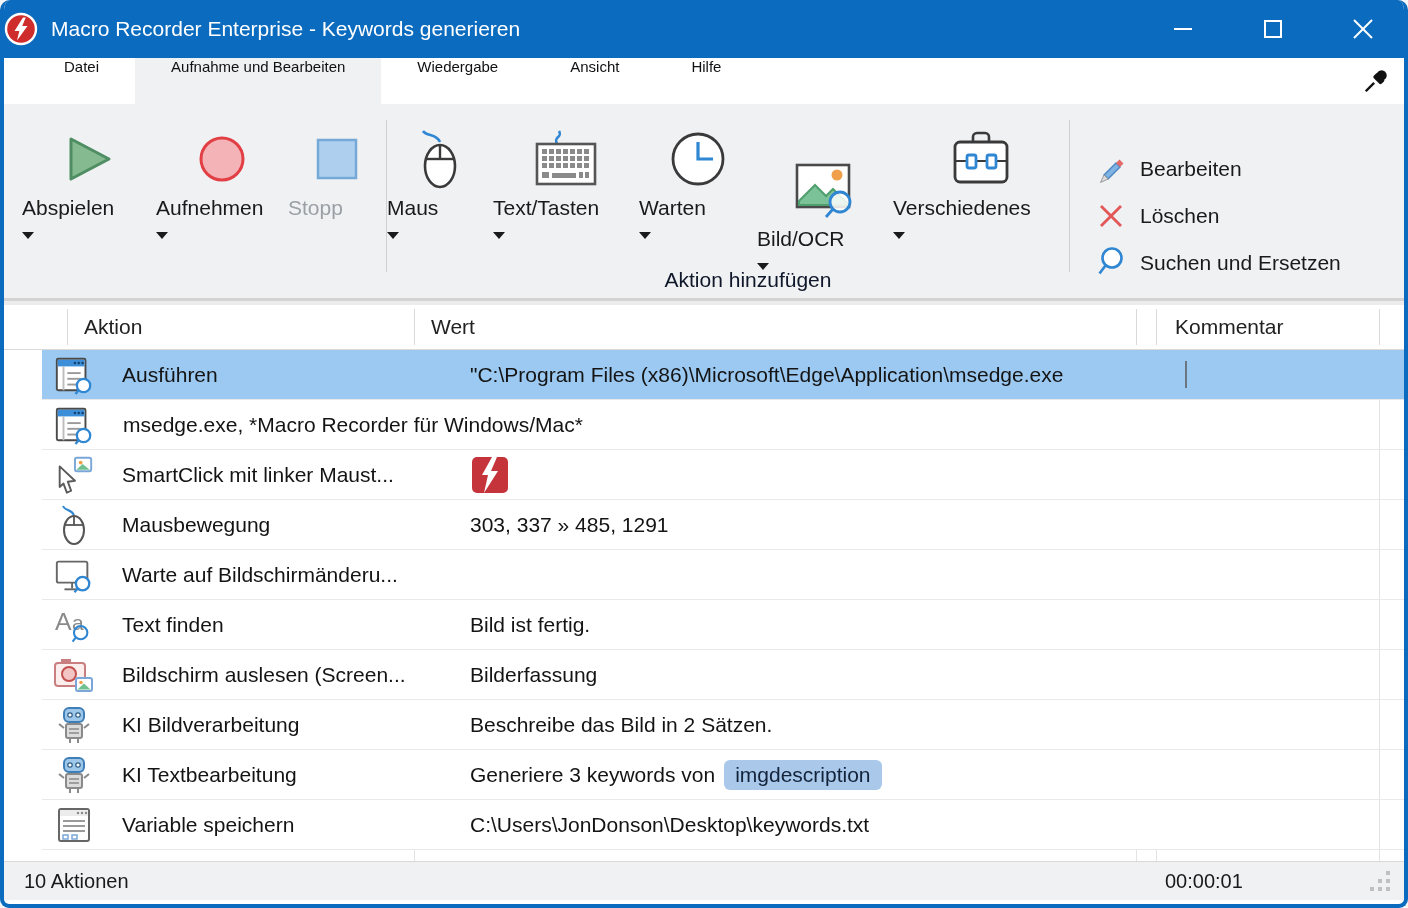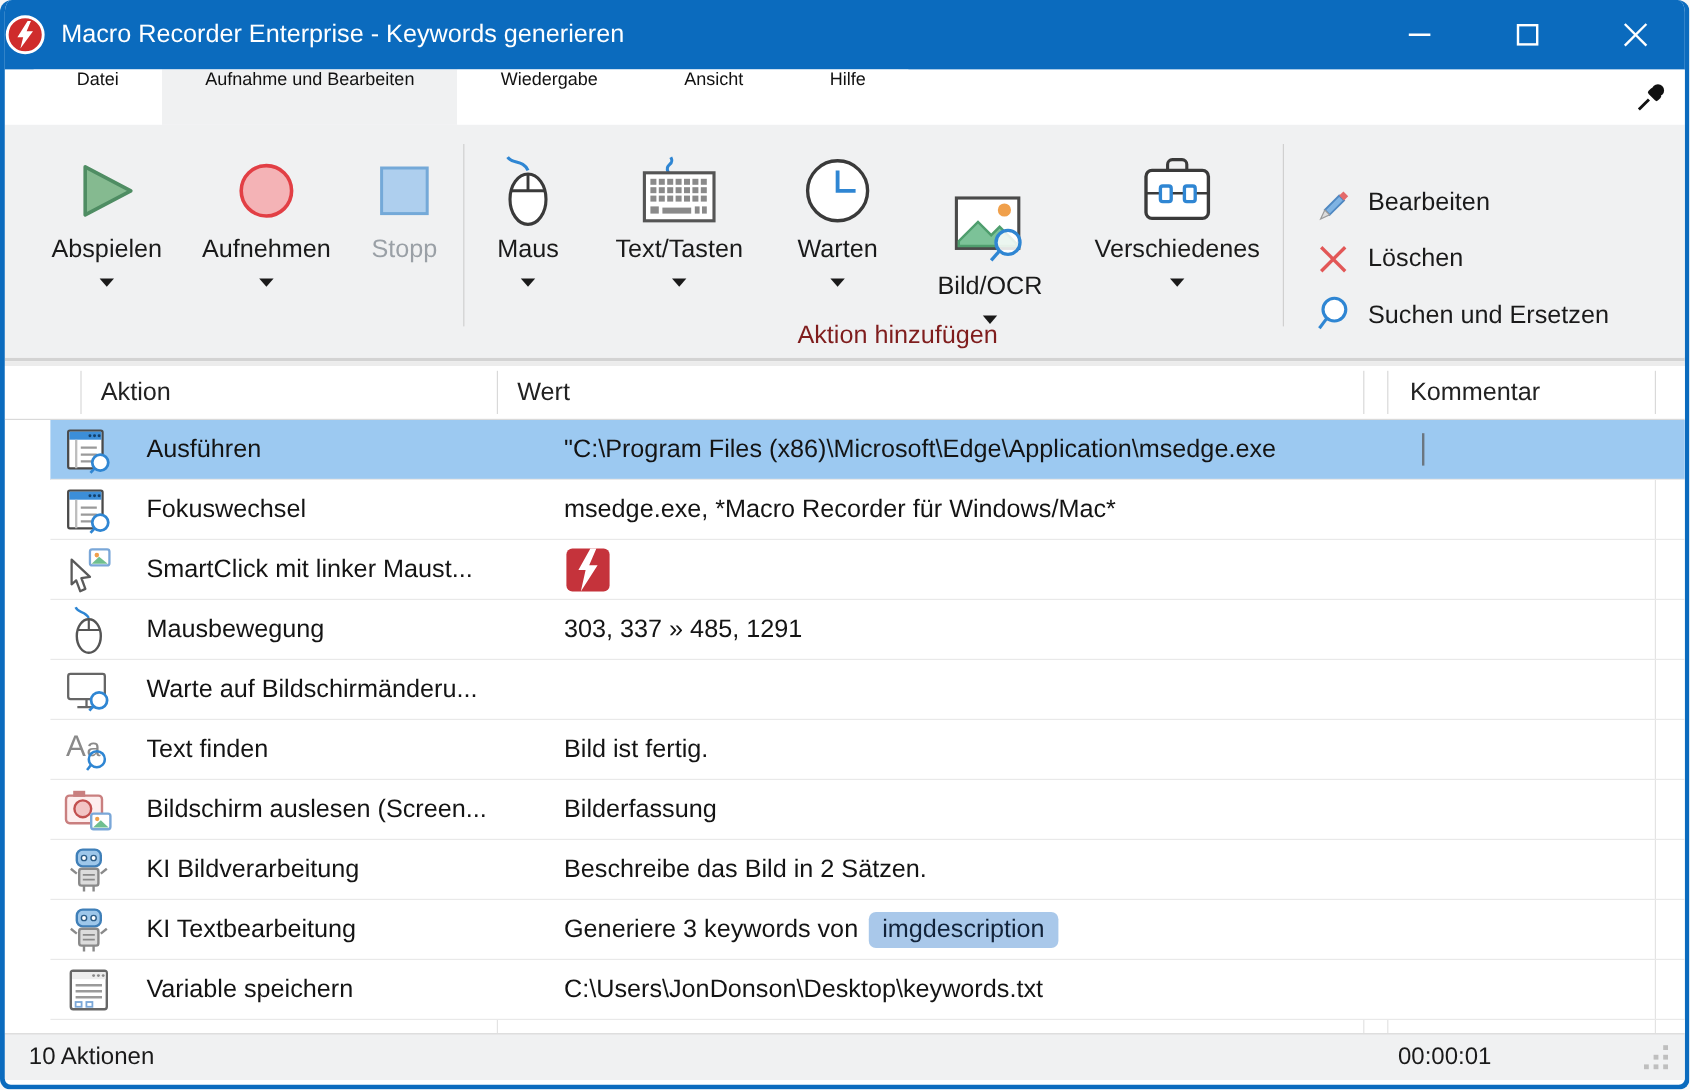--- a/index.html
+++ b/index.html
@@ -16,29 +16,29 @@
   .win-controls{ margin-left:auto; display:flex; height:58px; }
   .win-btn{ width:90px; height:58px; display:flex; align-items:center; justify-content:center; }
   
   .tabbar{ height:46px; background:#ffffff; display:flex; align-items:stretch; padding-left:24px; position:relative; }
   .tab{ display:flex; align-items:flex-start; padding:0 36px; font-size:15px; color:#111; cursor:default; background:#fff; }
   .tab.selected{ background:#f0f1f2; }
   .pin{ position:absolute; right:14px; top:9px; width:28px; height:28px; }
   
   .ribbon{ height:194px; background:#f0f1f2; display:flex; padding-left:18px; position:relative; }
   .rsep{ width:1px; background:#d0d0d0; height:152px; margin-top:16px; }
-  .ribbon-btn{ display:flex; flex-direction:column; align-items:center; padding-top:22px; }
+  .ribbon-btn{ display:flex; flex-direction:column; padding-top:22px; }
   .ribbon-btn .iconbox{ height:66px; display:flex; align-items:center; justify-content:center; }
   .ribbon-btn .rlabel{ font-size:21px; color:#1a1a1a; margin-top:4px; white-space:nowrap; }
   .ribbon-btn.disabled .rlabel{ color:#9aa0a6; }
   .drop-arrow{ margin-top:12px; width:0; height:0; border-left:6px solid transparent; border-right:6px solid transparent; border-top:7px solid #1a1a1a; }
   .no-arrow{ margin-top:12px; height:7px; }
   .w-play{width:134px;} .w-rec{width:132px;} .w-stop{width:98px;}
   .w-maus{width:106px;} .w-keys{width:146px;} .w-wait{width:118px;} .w-ocr{width:136px;margin-top:31px;} .w-misc{width:176px;}
-  .group-label{ position:absolute; left:398px; width:692px; bottom:6px; text-align:center; font-size:21px; color:#7f1d1d; }
+  .group-label{ position:absolute; left:398px; width:692px; bottom:6px; text-align:center; font-size:21px; color:#0f172a; }
   .right-actions{ padding:16px 0 12px 26px; display:flex; flex-direction:column;margin-top:26px; }
   .raction{ display:flex; align-items:center; height:50px; }
   .raction .ricon{ width:36px; height:34px; flex:0 0 auto; display:flex; align-items:center; }
   .raction .rtext{ font-size:21px; color:#1a1a1a; margin-left:8px; white-space:nowrap; }
   .ribbon-bottom1{ height:3px; background:#d3d3d3; }
   .ribbon-bottom2{ height:4px; background:#ececec; }
   
   .table{ position:relative; background:#fff; }
   .thead{ position:relative; height:45px; border-bottom:1px solid #d9d9d9; background:#fff; font-size:21px; color:#222; }
   .thead .hlabel{ position:absolute; top:10px; }
@@ -329,21 +329,20 @@
               <circle cx="27" cy="9.5" r="1.3" fill="#14406b"></circle>
               <circle cx="31" cy="9.5" r="1.3" fill="#14406b"></circle>
             <line x1="11" y1="13" x2="11" y2="38" stroke="#bdbdbd" stroke-width="2"></line>
             <line x1="15" y1="20" x2="29" y2="20" stroke="#9a9a9a" stroke-width="2"></line>
             <line x1="15" y1="26" x2="29" y2="26" stroke="#9a9a9a" stroke-width="2"></line>
             <line x1="15" y1="32" x2="25" y2="32" stroke="#9a9a9a" stroke-width="2"></line>
             <circle cx="32" cy="33" r="7" fill="#fff" stroke="#2f86d3" stroke-width="2.4"></circle>
             <line x1="27" y1="38" x2="23.5" y2="42" stroke="#2f86d3" stroke-width="2.4"></line>
           </svg>
         </div>
-        <div class="cell-action">Fokuswechsel</div>
         <div class="cell-value">msedge.exe, *Macro Recorder für Windows/Mac*</div>
         <div class="cell-comment"></div>
       </div>
 
       <div class="trow">
         <div class="cell-icon">
           <svg width="42" height="42" viewBox="0 0 44 44">
             <rect x="23" y="4" width="17" height="14" rx="2" fill="#fff" stroke="#7aa7d8" stroke-width="2"></rect>
             <circle cx="29" cy="9" r="2" fill="#f0a04b"></circle>
             <polygon points="24.5,16.5 31,10.5 38.5,16.5" fill="#6fbf8f"></polygon>

